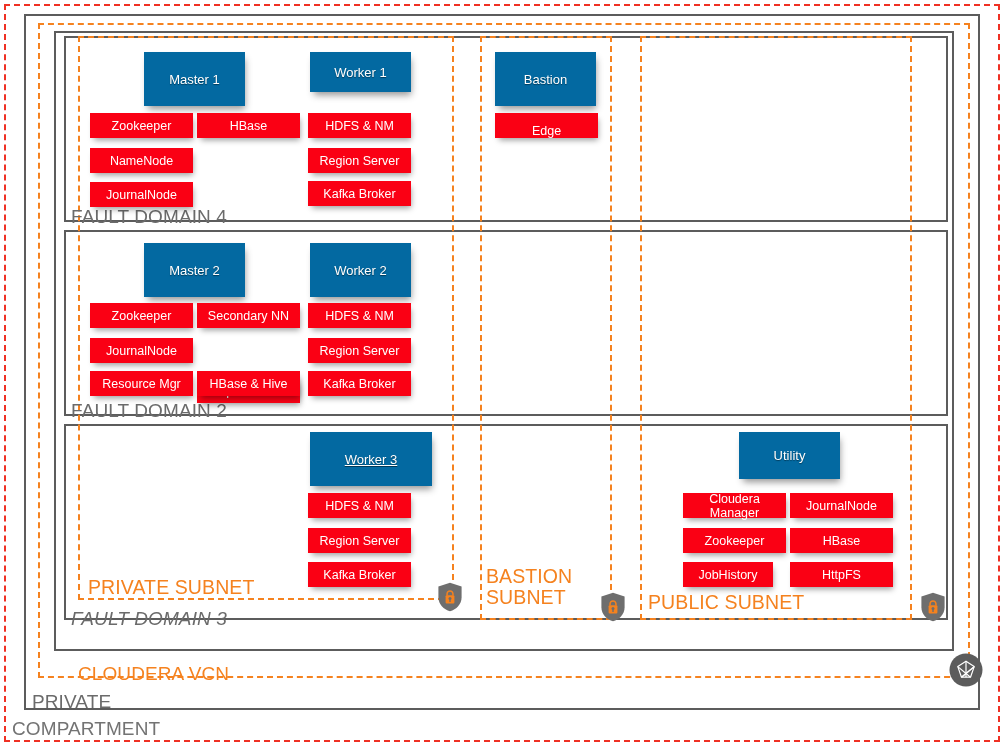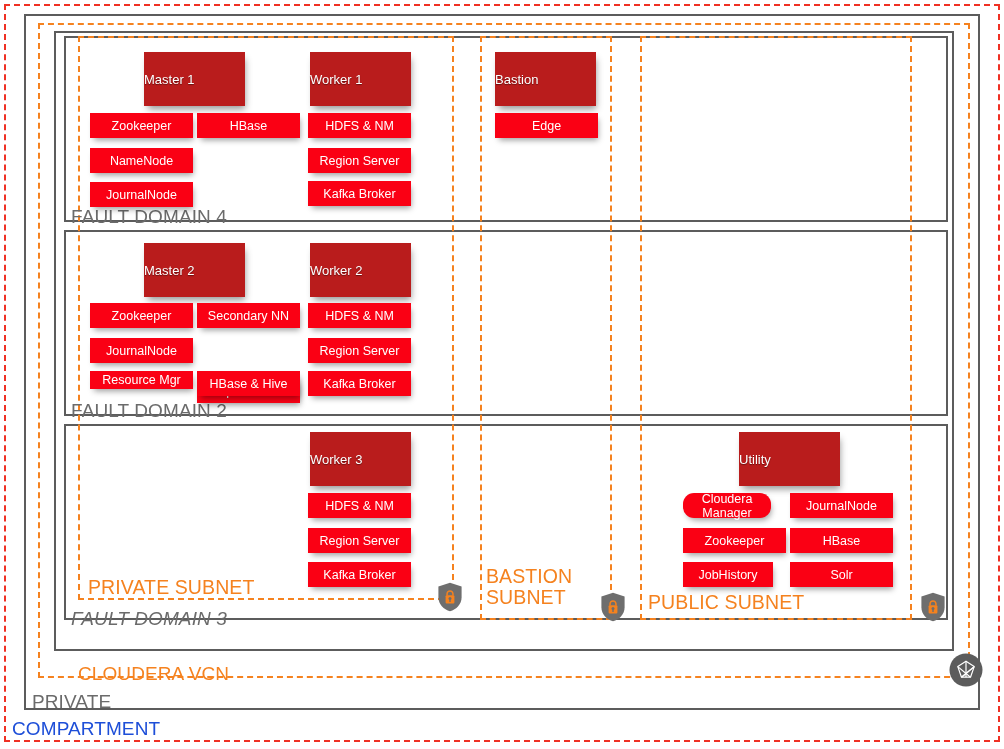--- a/index.html
+++ b/index.html
@@ -27,34 +27,34 @@
 
   
   .caption{
     position:absolute;
     white-space:nowrap;
     line-height:1;
     letter-spacing:.1px;
   }
   .cap-grey{color:#6b6b6b;font-size:19px;}
   .cap-orange{color:#f5821f;font-size:19px;}
-  .cap-red{color:#1d4ed8;font-size:19px;}
+  .cap-red{color:#737373;font-size:19px;}
   .cap-subnet{color:#f5821f;font-size:19.5px;}
   .cap-subnet.two-line{line-height:1.08;white-space:pre-line;}
 
   
   .host{
     position:absolute;
     box-sizing:border-box;
-    background:#b91c1c;
+    background:#0369a1;
     color:#ffffff;
     font-size:13px;
     display:flex;
     align-items:center;
-    justify-content:flex-start;
+    justify-content:center;
     text-align:center;
     box-shadow:2px 5px 7px -2px rgba(0,0,0,.42);
     text-shadow:0 1px 1px rgba(0,0,0,.45);
   }
 
   
   .svc{
     position:absolute;
     box-sizing:border-box;
     background:#fa0014;
@@ -114,108 +114,108 @@
   <div class="svc" style="left:197px;top:113px;width:103px;height:25px;">
     <span>HBase</span>
   </div>
   <div class="svc" style="left:90px;top:148px;width:103px;height:25px;">
     <span>NameNode</span>
   </div>
   <div class="svc" style="left:90px;top:182px;width:103px;height:25px;">
     <span>JournalNode</span>
   </div>
 
-  <div class="host" style="left:310px;top:52px;width:101px;height:54px;">
+  <div class="host" style="left:310px;top:52px;width:101px;height:40px;">
     <span>Worker 1</span>
   </div>
   <div class="svc" style="left:308px;top:113px;width:103px;height:25px;">
     <span>HDFS &amp; NM</span>
   </div>
   <div class="svc" style="left:308px;top:148px;width:103px;height:25px;">
     <span>Region Server</span>
   </div>
   <div class="svc" style="left:308px;top:181px;width:103px;height:25px;">
     <span>Kafka Broker</span>
   </div>
 
   <div class="host" style="left:495px;top:52px;width:101px;height:54px;">
     <span>Bastion</span>
   </div>
-  <div class="svc" style="left:495px;top:113px;width:103px;height:25px;">
+  <div class="svc" style="left:495px;top:113px;width:103px;height:25px;align-items:flex-end;">
     <span>Edge</span>
   </div>
 
   <div class="host" style="left:144px;top:243px;width:101px;height:54px;">
     <span>Master 2</span>
   </div>
   <div class="svc" style="left:90px;top:303px;width:103px;height:25px;">
     <span>Zookeeper</span>
   </div>
   <div class="svc" style="left:197px;top:303px;width:103px;height:25px;">
     <span>Secondary NN</span>
   </div>
   <div class="svc" style="left:90px;top:338px;width:103px;height:25px;">
     <span>JournalNode</span>
   </div>
   <div class="svc" style="left:197px;top:338px;width:103px;height:25px;margin-top:40px;">
     <span>HttpFS &amp; Solr</span>
   </div>
-  <div class="svc" style="left:90px;top:371px;width:103px;height:18px;">
+  <div class="svc" style="left:90px;top:371px;width:103px;height:25px;">
     <span>Resource Mgr</span>
   </div>
   <div class="svc" style="left:197px;top:371px;width:103px;height:25px;">
     <span>HBase &amp; Hive</span>
   </div>
 
   <div class="host" style="left:310px;top:243px;width:101px;height:54px;">
     <span>Worker 2</span>
   </div>
   <div class="svc" style="left:308px;top:303px;width:103px;height:25px;">
     <span>HDFS &amp; NM</span>
   </div>
   <div class="svc" style="left:308px;top:338px;width:103px;height:25px;">
     <span>Region Server</span>
   </div>
   <div class="svc" style="left:308px;top:371px;width:103px;height:25px;">
     <span>Kafka Broker</span>
   </div>
 
-  <div class="host" style="left:310px;top:432px;width:101px;height:54px;">
+  <div class="host" style="left:310px;top:432px;width:122px;height:54px;text-decoration:underline;">
     <span>Worker 3</span>
   </div>
   <div class="svc" style="left:308px;top:493px;width:103px;height:25px;">
     <span>HDFS &amp; NM</span>
   </div>
   <div class="svc" style="left:308px;top:528px;width:103px;height:25px;">
     <span>Region Server</span>
   </div>
   <div class="svc" style="left:308px;top:562px;width:103px;height:25px;">
     <span>Kafka Broker</span>
   </div>
 
-  <div class="host" style="left:739px;top:432px;width:101px;height:54px;">
+  <div class="host" style="left:739px;top:432px;width:101px;height:47px;">
     <span>Utility</span>
   </div>
-  <div class="svc" style="left:683px;top:493px;width:88px;height:25px;border-radius:11px;">
+  <div class="svc" style="left:683px;top:493px;width:103px;height:25px;">
     <span>Cloudera Manager</span>
   </div>
   <div class="svc" style="left:790px;top:493px;width:103px;height:25px;">
     <span>JournalNode</span>
   </div>
   <div class="svc" style="left:683px;top:528px;width:103px;height:25px;">
     <span>Zookeeper</span>
   </div>
   <div class="svc" style="left:790px;top:528px;width:103px;height:25px;">
     <span>HBase</span>
   </div>
   <div class="svc" style="left:683px;top:562px;width:90px;height:25px;">
     <span>JobHistory</span>
   </div>
   <div class="svc" style="left:790px;top:562px;width:103px;height:25px;">
-    <span>Solr</span>
+    <span>HttpFS</span>
   </div>
 
   <svg class="shield-icon" viewBox="0 0 26 30" style="left:437px;top:582px;">
     <path d="M13 0.8 L24.6 4.6 V15.2 C24.6 22.4 19.3 27.4 13 29.3 C6.7 27.4 1.4 22.4 1.4 15.2 V4.6 Z" fill="#6e6e6e"></path>
     <path d="M13 8.2 C10.9 8.2 9.3 9.8 9.3 11.8 V13.4 H16.7 V11.8 C16.7 9.8 15.1 8.2 13 8.2 Z
              M10.8 11.8 C10.8 10.6 11.8 9.7 13 9.7 C14.2 9.7 15.2 10.6 15.2 11.8 V13.4 H10.8 Z" fill="#f5821f"></path>
     <rect x="8.6" y="13.2" width="8.8" height="8.4" rx="1.1" fill="#f5821f"></rect>
     <circle cx="13" cy="16.5" r="1.5" fill="#6e6e6e"></circle>
     <rect x="12.3" y="16.6" width="1.4" height="3.4" fill="#6e6e6e"></rect>
   </svg>

